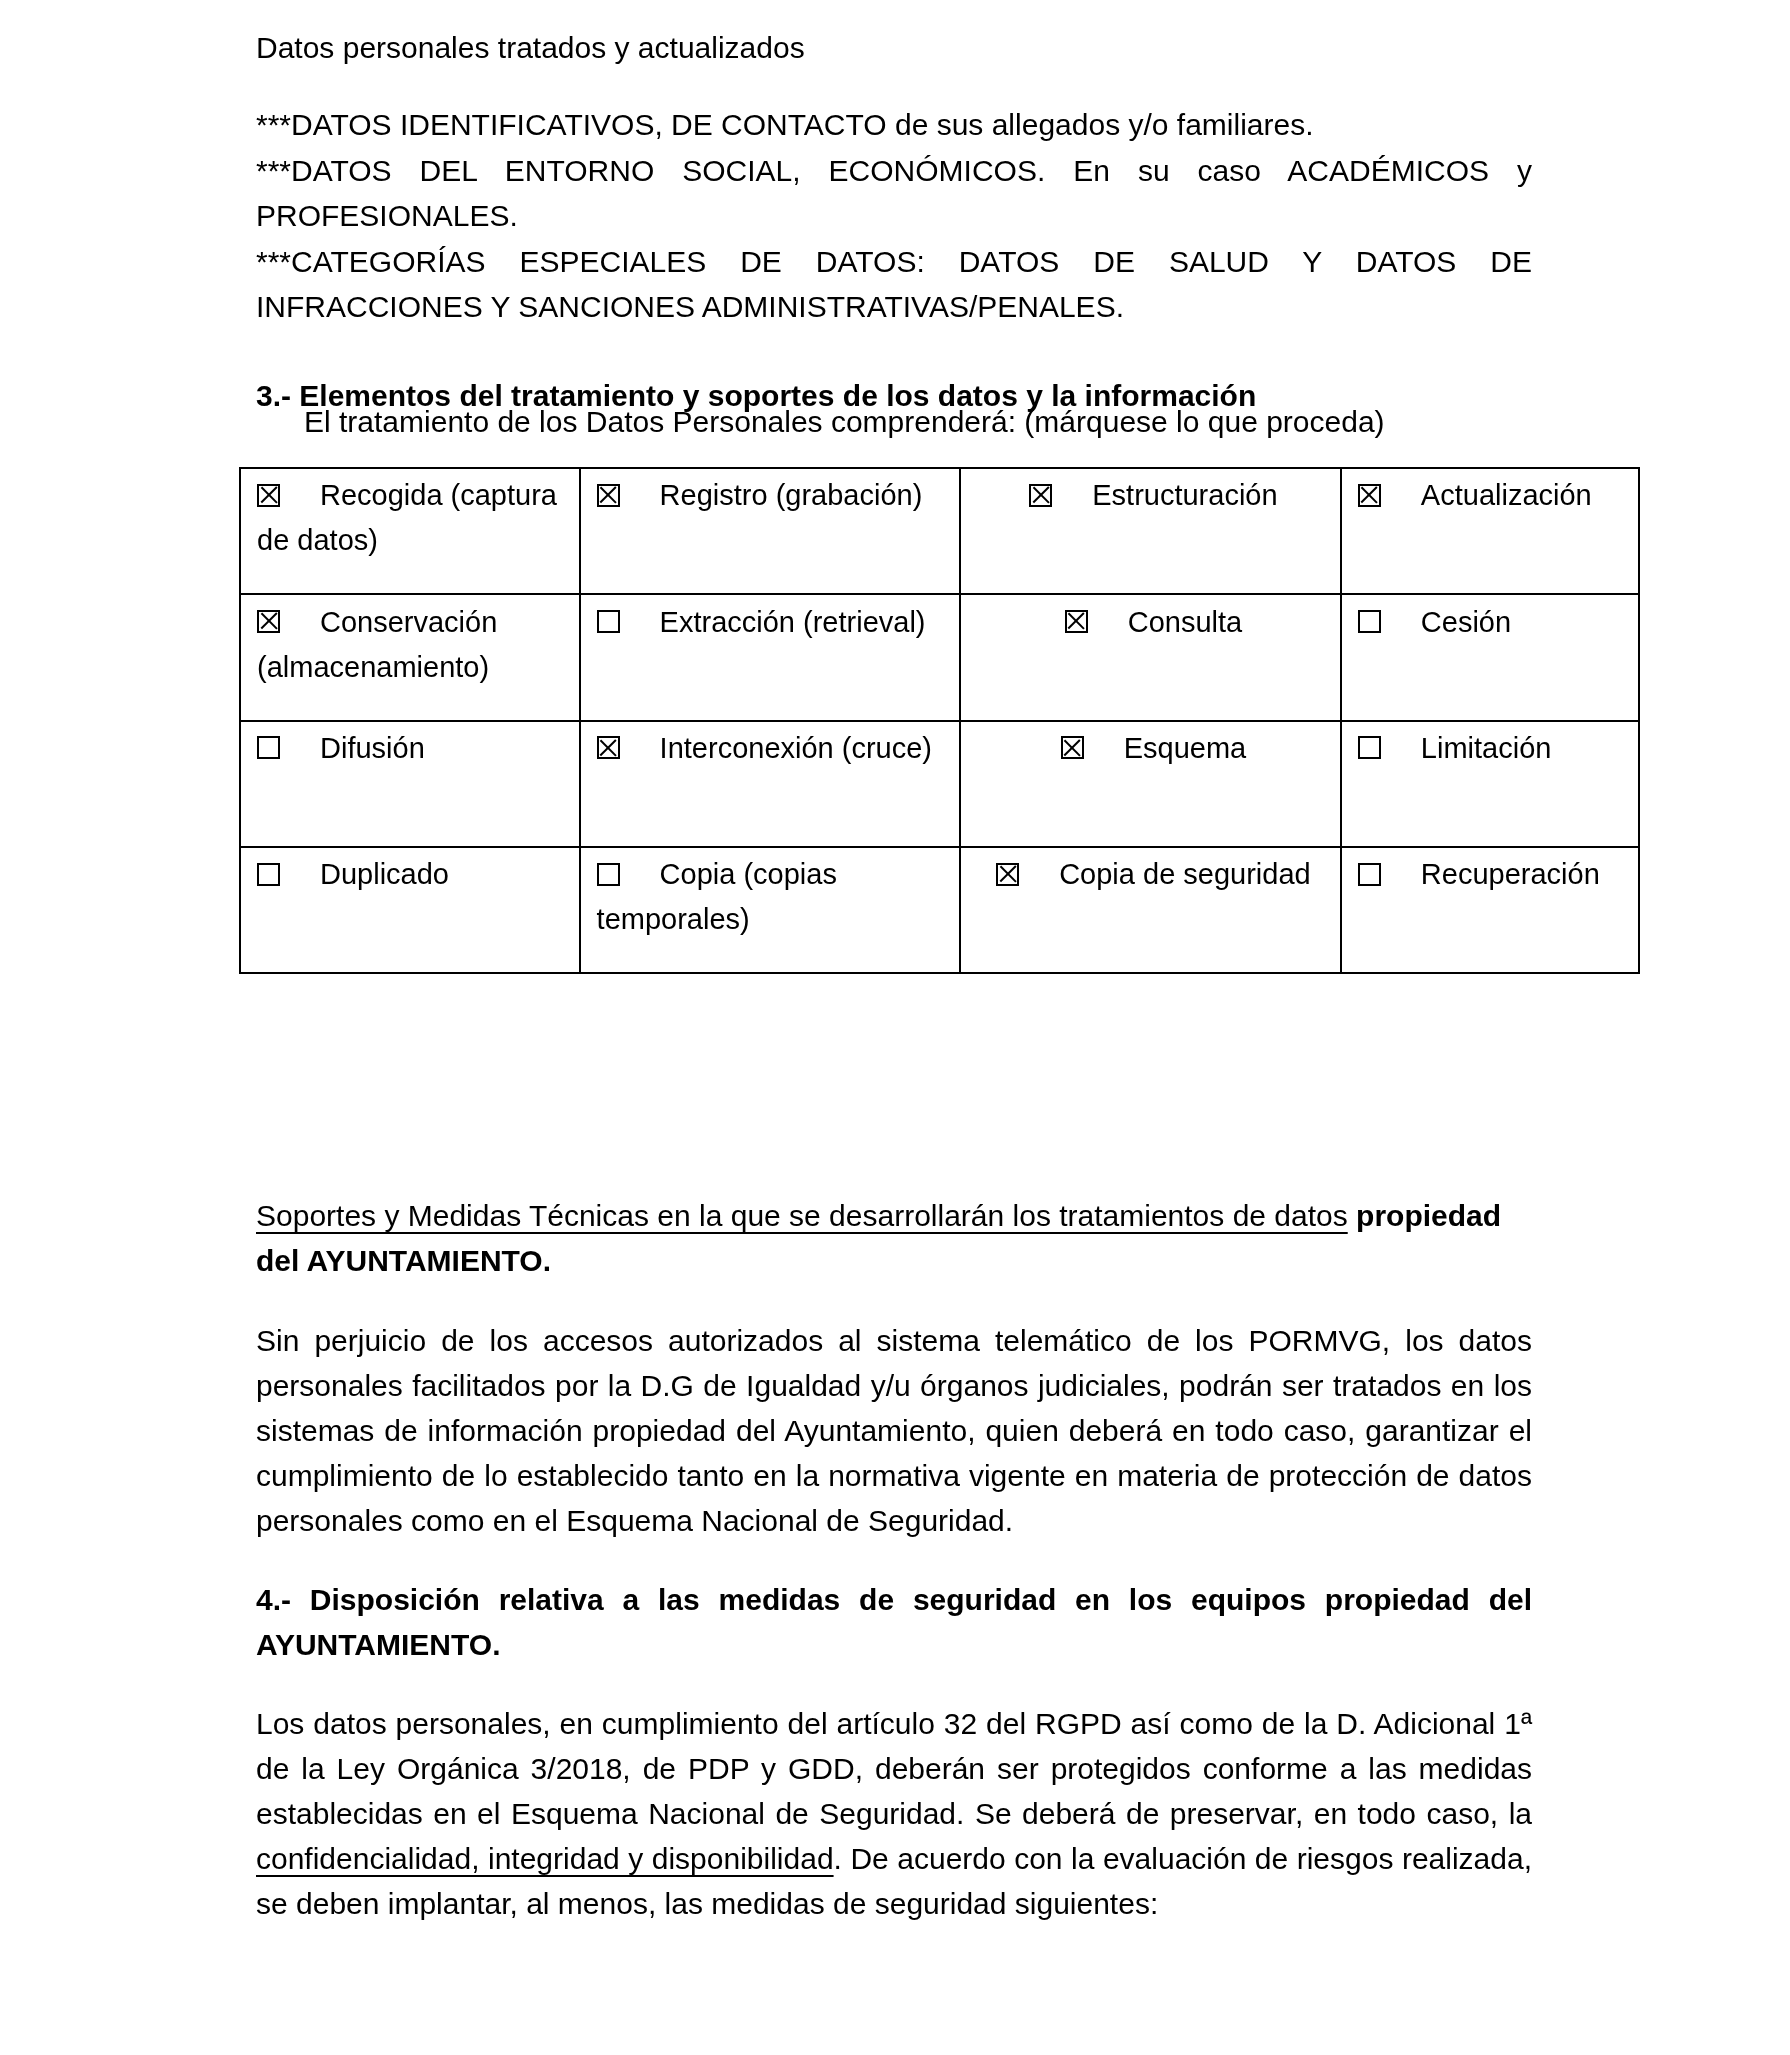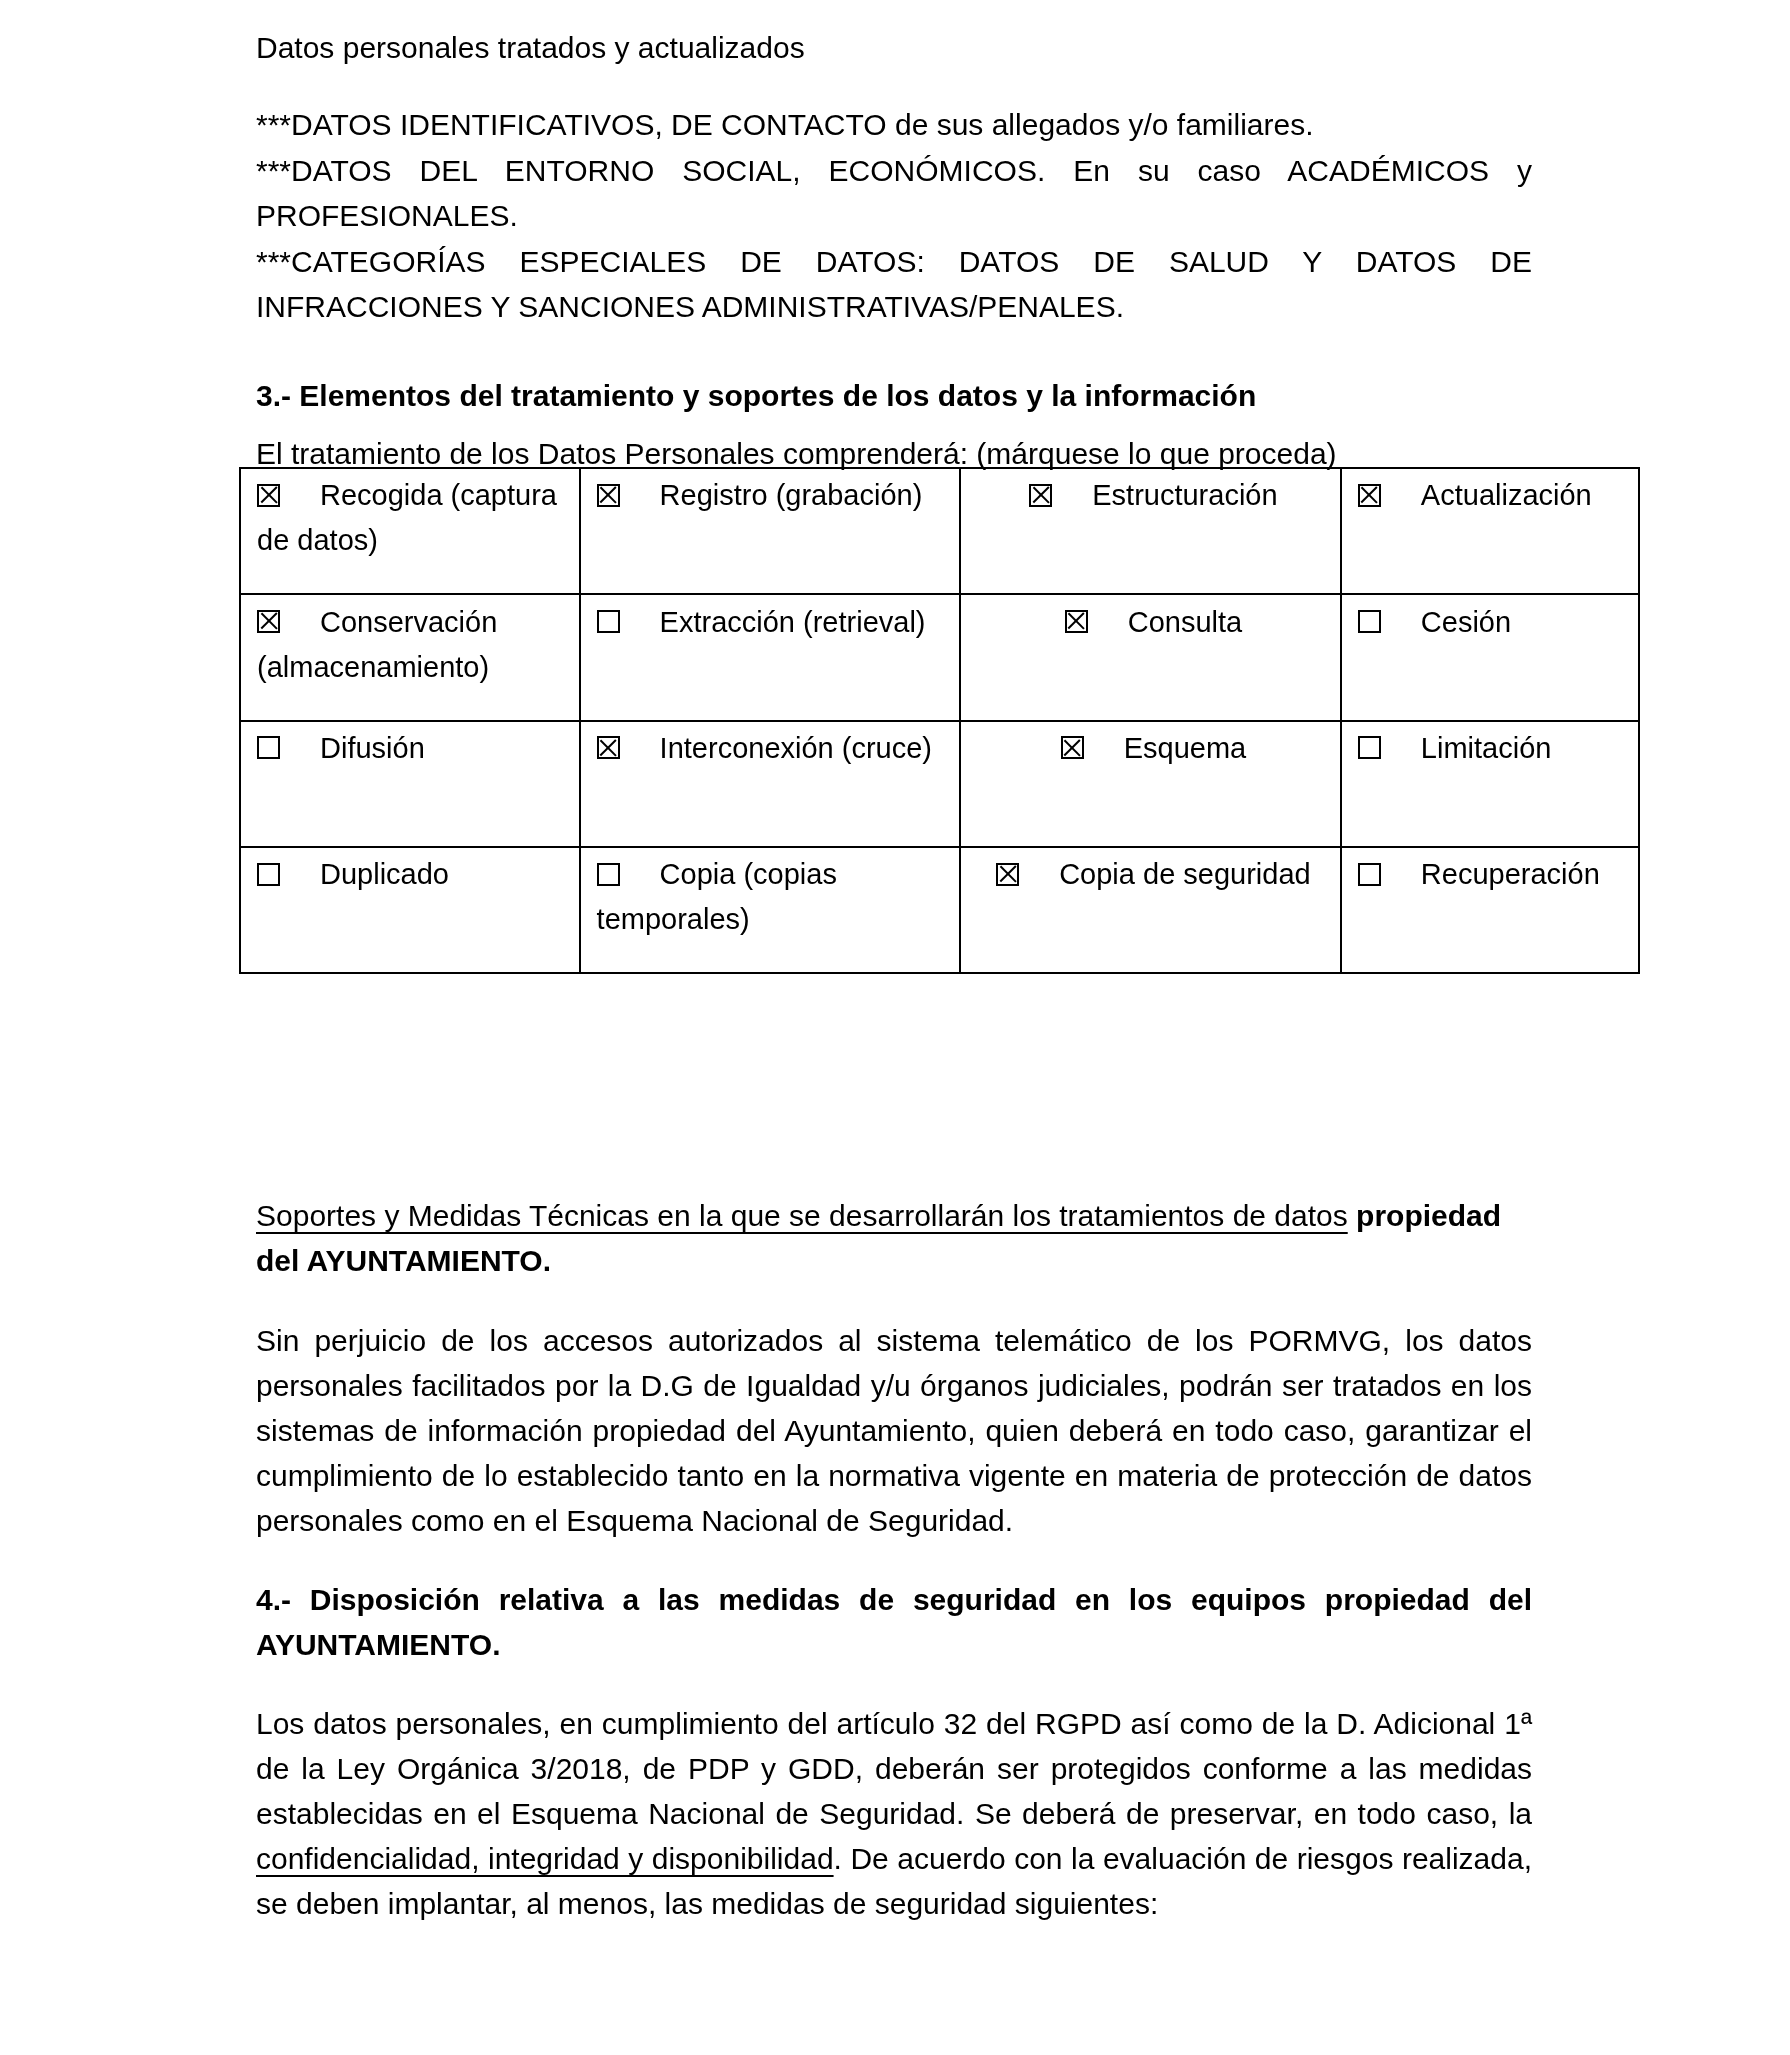--- a/index.html
+++ b/index.html
@@ -27,21 +27,21 @@
 
 <div class="page">
 
   <div class="txt" style="top:24.5px;">Datos personales tratados y actualizados</div>
 
   <div class="txt just" style="top:148px;">***DATOS DEL ENTORNO SOCIAL, ECONÓMICOS. En su caso ACADÉMICOS y PROFESIONALES.</div>
   <div class="txt just" style="top:102px;">***DATOS IDENTIFICATIVOS, DE CONTACTO de sus allegados y/o familiares.</div>
   <div class="txt just" style="top:239px;">***CATEGORÍAS ESPECIALES DE DATOS: DATOS DE SALUD Y DATOS DE INFRACCIONES Y SANCIONES ADMINISTRATIVAS/PENALES.</div>
 
   <div class="txt bold" style="top:373px;">3.- Elementos del tratamiento y soportes de los datos y la información</div>
-  <div class="txt" style="top:431px;">El tratamiento de los Datos Personales comprenderá: (márquese lo que proceda)</div>
+  <div class="txt" style="top:399px;margin-left:48px;">El tratamiento de los Datos Personales comprenderá: (márquese lo que proceda)</div>
 
   <table class="ops">
     <tbody id="ops-body">
         <tr>
           <td class="c0"><span class="cb on"></span><span>Recogida (captura de datos)</span></td>
           <td class="c1"><span class="cb on"></span><span>Registro (grabación)</span></td>
           <td class="c2"><span class="cb on"></span><span>Estructuración</span></td>
           <td class="c3"><span class="cb on"></span><span>Actualización</span></td>
         </tr>
         <tr>

